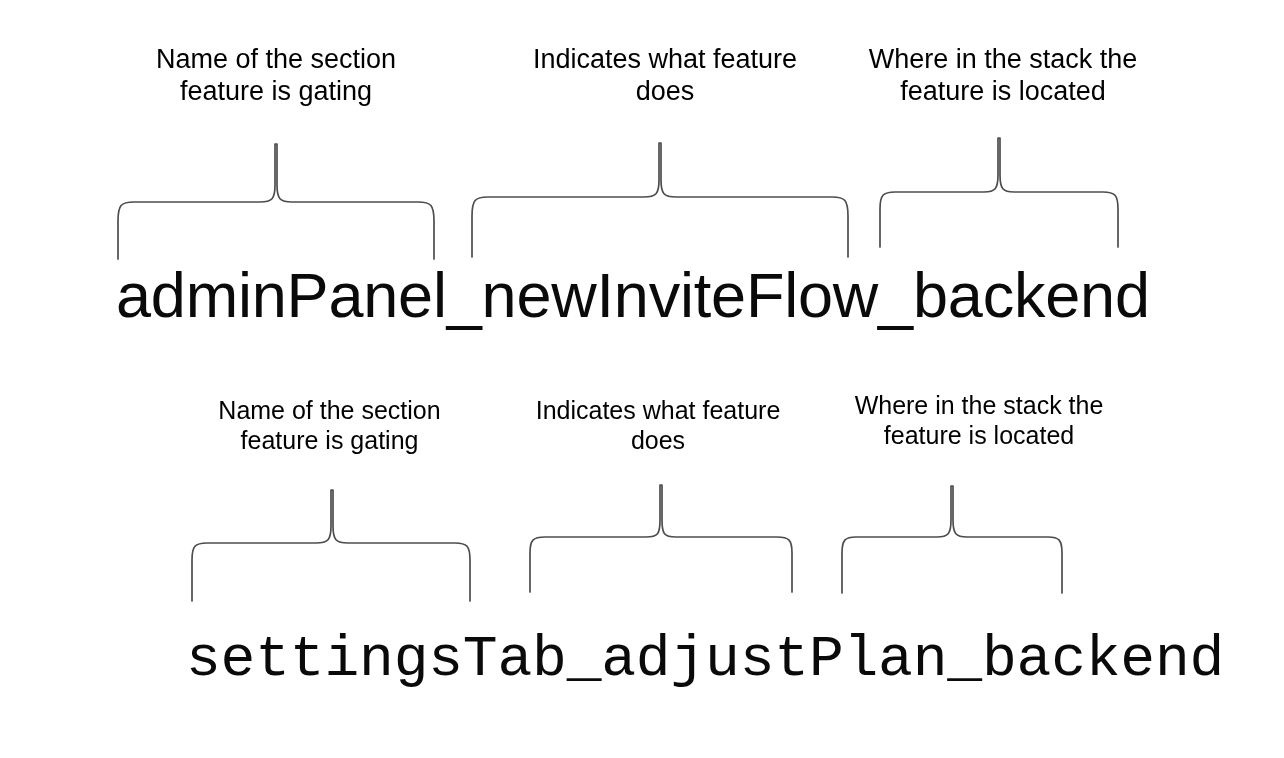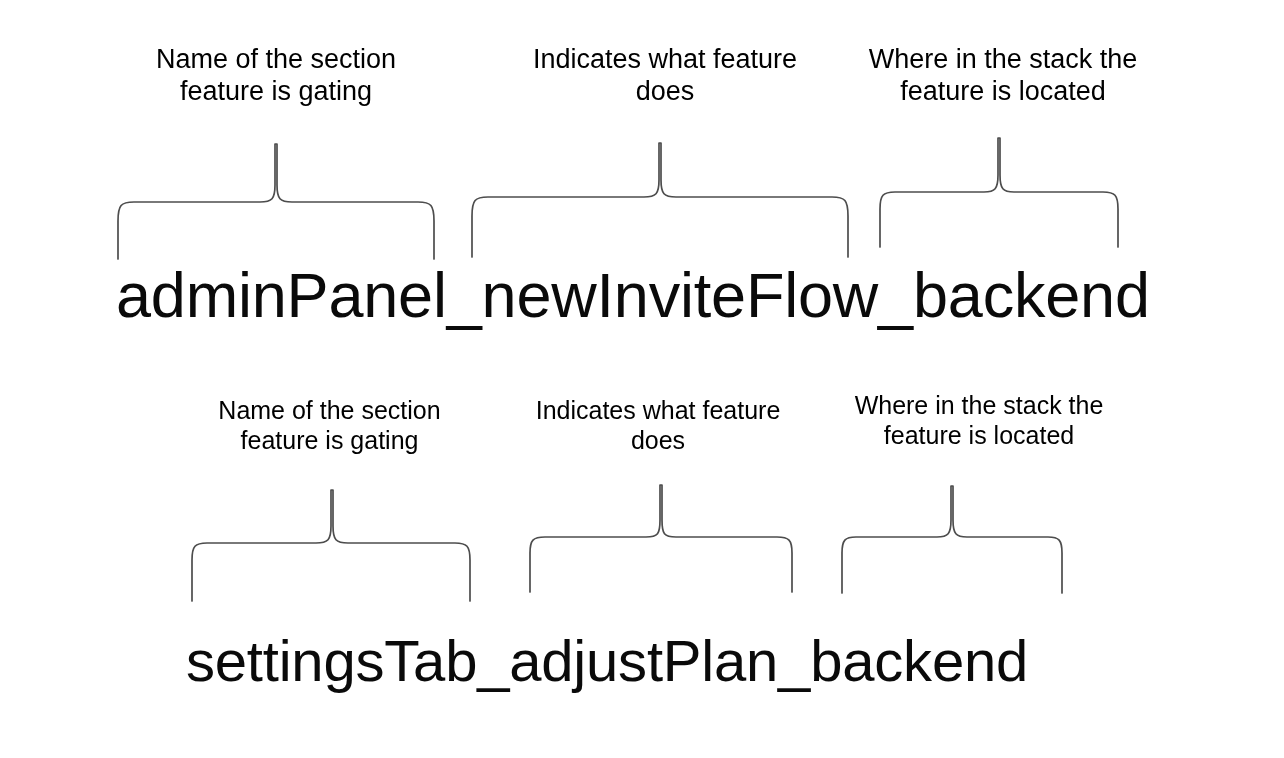--- a/index.html
+++ b/index.html
@@ -49,21 +49,21 @@
 
   
   .flagline {
     position: absolute;
     white-space: nowrap;
     color: #0a0a0a;
     font-weight: 400;
     letter-spacing: -0.2px;
   }
   #flag-row-1 { font-size: 63px; left: 116px; top: 259px; text-align: right; }
-  #flag-row-2 { font-size: 58px; left: 186px; top: 627px; }
+  #flag-row-2 { font-size: 58px; left: 186px; top: 627px; font-family: Liberation Mono, monospace; }
 </style>
 </head>
 <body>
 
 <div class="canvas">
 
   <div class="caption big" style="left:120px; top:44px; width:312px;">Name of the section
 feature is gating</div>
 
   <div class="caption big" style="left:500px; top:44px; width:330px;">Indicates what feature

